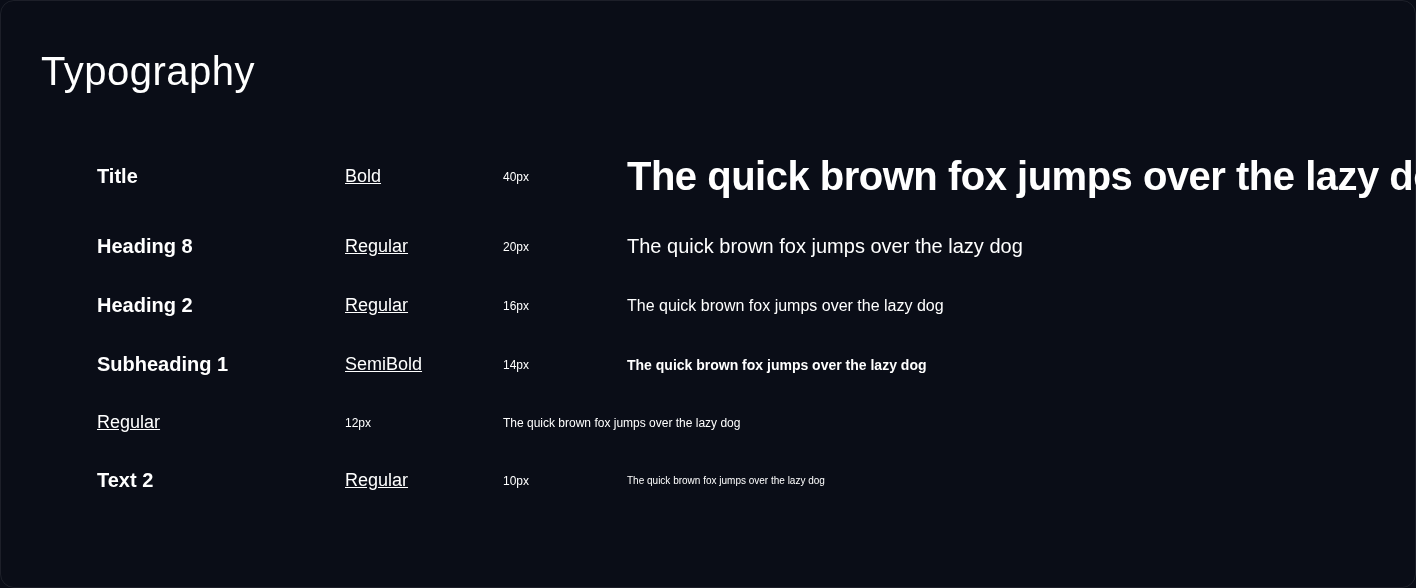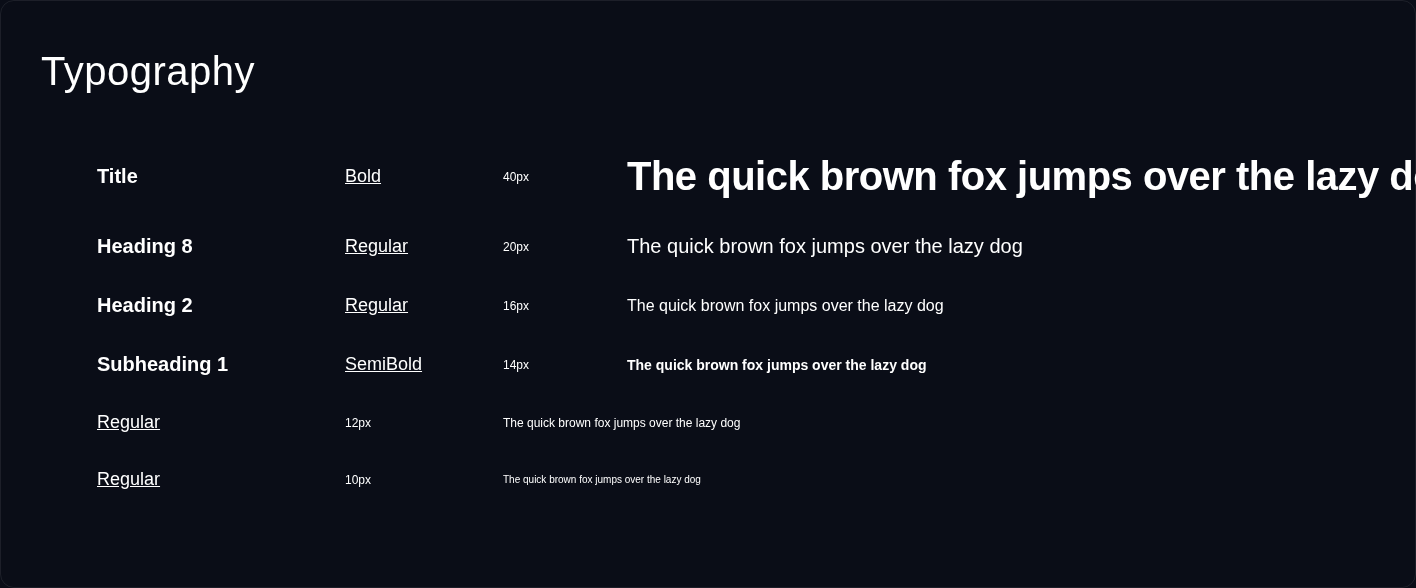--- a/index.html
+++ b/index.html
@@ -93,18 +93,19 @@
         <div class="col-weight">SemiBold</div>
         <div class="col-size">14px</div>
         <div class="col-sample s-sub1">The quick brown fox jumps over the lazy dog</div>
       </div>
       <div class="typo-row">
         <div class="col-weight">Regular</div>
         <div class="col-size">12px</div>
         <div class="col-sample s-t1">The quick brown fox jumps over the lazy dog</div>
       </div>
       <div class="typo-row">
+        <div class="col-name">Text 2</div>
         <div class="col-weight">Regular</div>
         <div class="col-size">10px</div>
         <div class="col-sample s-t2">The quick brown fox jumps over the lazy dog</div>
       </div>
     </div>
 </div>
 
 </body></html>

